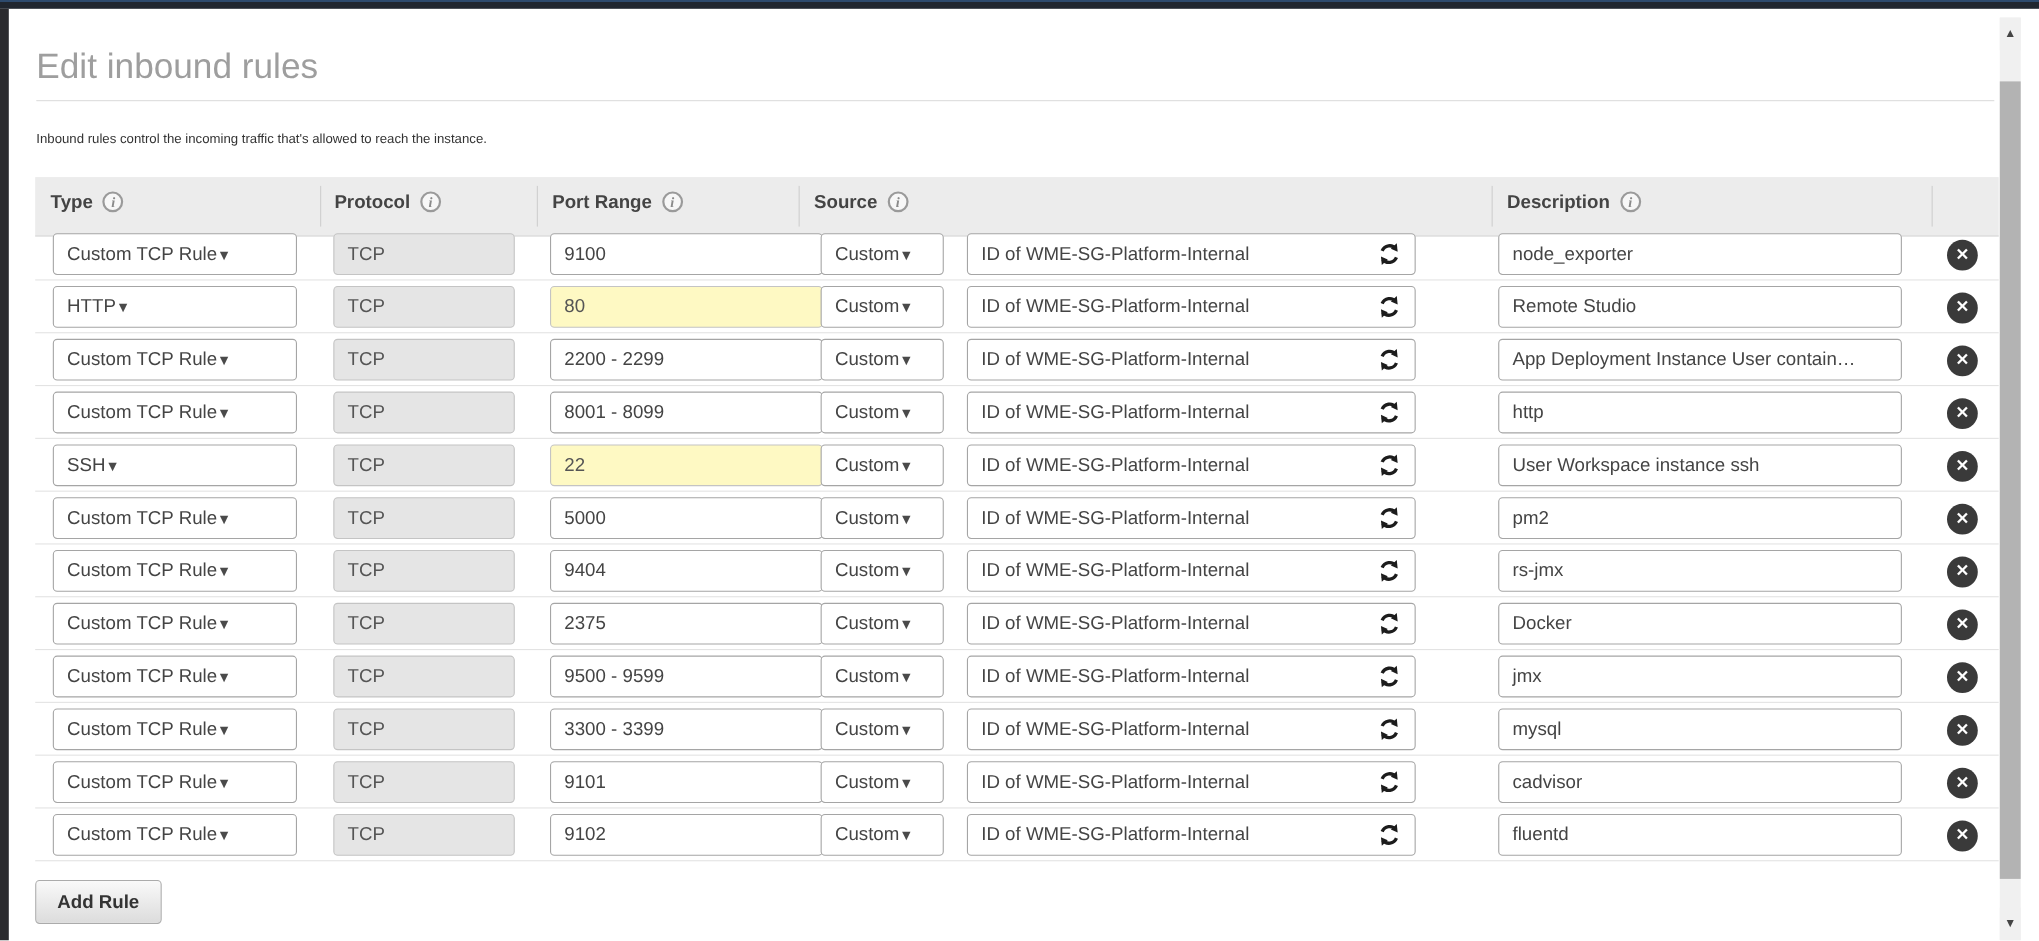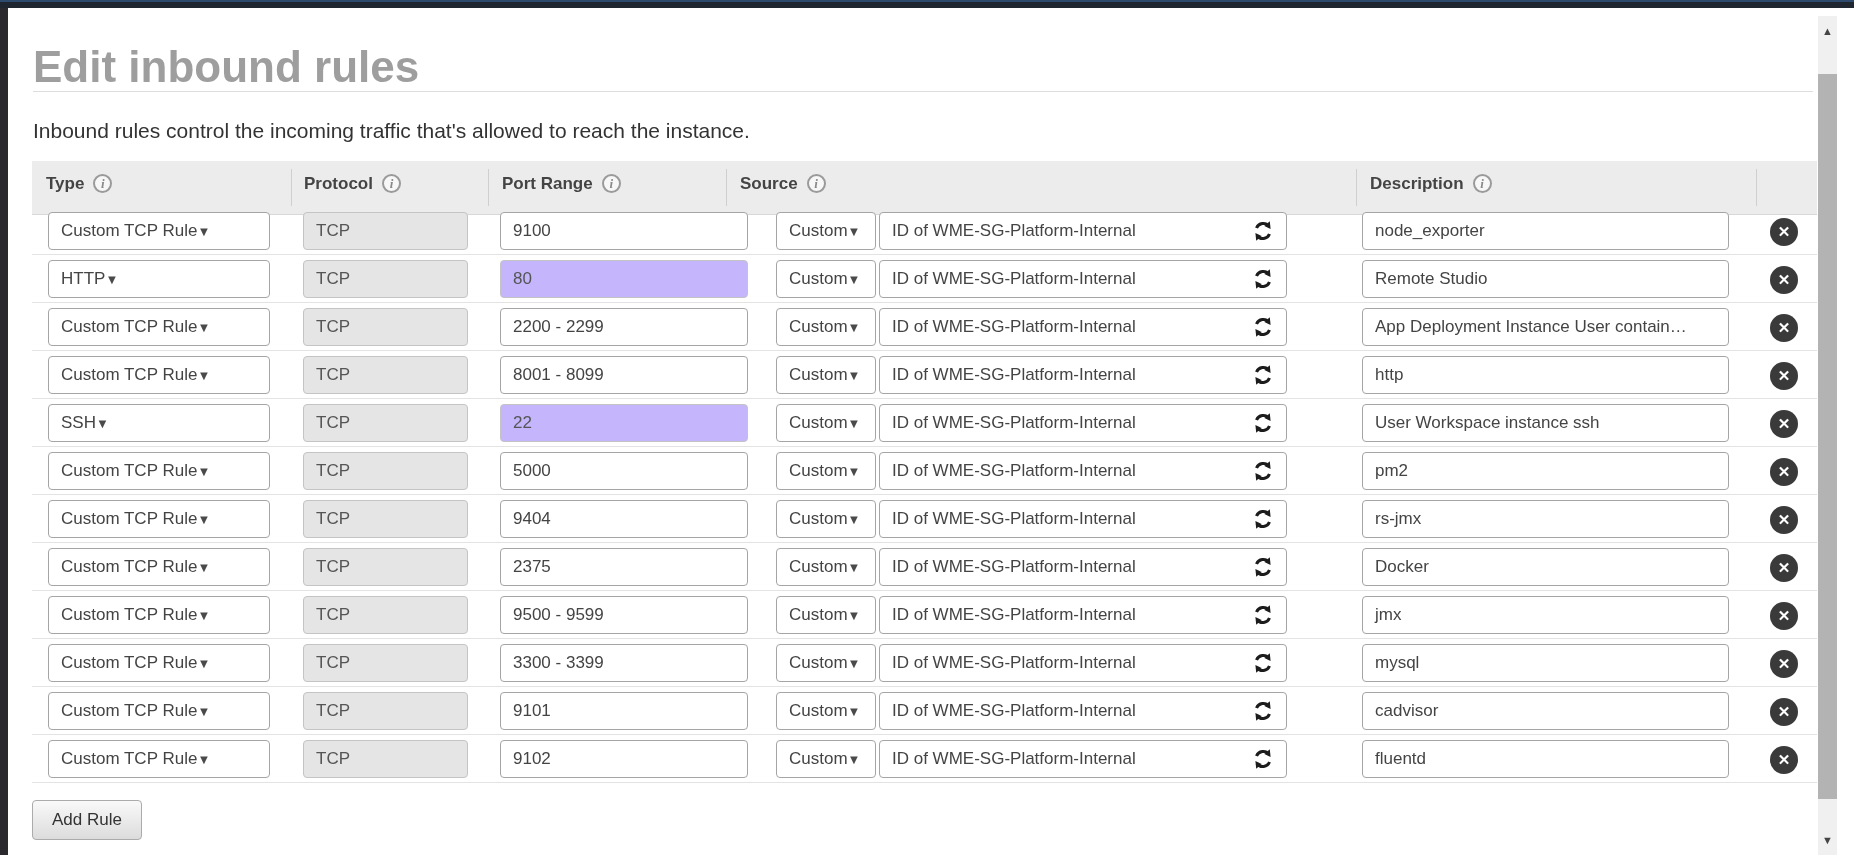--- a/index.html
+++ b/index.html
@@ -3,23 +3,23 @@
 <meta charset="utf-8">
 <style>
   * { margin:0; padding:0; box-sizing:border-box; }
   html,body { width:1854px; height:855px; overflow:hidden; }
   body { position:relative; background:#ffffff; font-family:"Liberation Sans", sans-serif; color:#444; }
 
   .topbar  { position:absolute; left:0; top:0; width:1854px; height:8px;
              background:linear-gradient(to bottom,#2d4a6d 0,#2d4a6d 2px,#20262f 2px,#20262f 100%); }
   .leftbar { position:absolute; left:0; top:8px; width:8px; height:847px; background:#2a2a2e; }
 
-  .page-title { position:absolute; left:33px; top:42px; font-size:44px; font-weight:700; color:#9e9e9e; }
+  .page-title { position:absolute; left:33px; top:42px; font-size:32px; font-weight:400; color:#9e9e9e; }
   .title-rule { position:absolute; left:33px; top:91px; width:1780px; border-top:1px solid #dddddd; }
-  .subtitle   { position:absolute; left:33px; top:119px; font-size:21px; color:#333; }
+  .subtitle   { position:absolute; left:33px; top:119px; font-size:12px; color:#333; }
 
   .thead { position:absolute; left:32px; top:161px; width:1785px; height:54px;
            background:#ececec; border-bottom:1px solid #d8d8d8; }
   .hcol  { position:absolute; top:0; height:45px; display:flex; align-items:center; gap:9px;
            font-size:17px; font-weight:bold; color:#444; }
   .hcol.c1 { left:14px; }  .hcol.c2 { left:272px; } .hcol.c3 { left:470px; }
   .hcol.c4 { left:708px; } .hcol.c5 { left:1338px; }
   .hdiv  { position:absolute; top:8px; bottom:8px; width:1px; background:#cfcfcf; }
   .hdiv.d1 { left:259px; } .hdiv.d2 { left:456px; } .hdiv.d3 { left:694px; }
   .hdiv.d4 { left:1324px; } .hdiv.d5 { left:1724px; }
@@ -29,41 +29,41 @@
           text-align:center; font-weight:bold; font-style:italic;
           font-family:"Liberation Serif", serif; background:#f7f7f7; }
 
   .rows { position:absolute; left:32px; top:207px; width:1785px; }
   .row  { position:relative; height:48px; border-bottom:1px solid #e3e3e3; }
 
   .field, .select {
       position:absolute; top:5px; height:38px; border:1px solid #a5a5a5; border-radius:4px;
       background:#fff; font-size:17px; color:#444; line-height:36px; padding:0 12px;
       white-space:nowrap; overflow:hidden; }
-  .field.disabled { background:#c4b5fd; border-color:#c4c4c4; color:#555; }
+  .field.disabled { background:#fef9c3; border-color:#c4c4c4; color:#555; }
 
   .select { display:flex; align-items:center; justify-content:flex-start; padding:0 11px 0 12px; cursor:pointer; }
   .caret  { font-size:13px; color:#4a4a4a; line-height:1; }
 
   .type-select   { left:16px;  width:222px; }
   .field.protocol{ left:271px; width:165px; background:#e5e5e5; border-color:#c4c4c4; color:#555; }
   .field.port    { left:468px; width:248px; }
-  .source-select { left:744px; width:100px; }
+  .source-select { left:714px; width:112px; }
   .field.source-input { left:847px; width:408px; display:flex; align-items:center; }
   .src-text { flex:1 1 auto; overflow:hidden; white-space:nowrap; }
   .refresh  { flex:0 0 auto; margin-left:8px; }
   .field.desc    { left:1330px; width:367px; }
 
   .delx { position:absolute; left:1738px; top:11px; width:28px; height:28px; border:none;
           border-radius:50%; background:#3a3a3a; color:#fff; cursor:pointer;
           font-size:15px; font-weight:bold; line-height:28px; text-align:center; padding:0;
           font-family:"Liberation Sans", sans-serif; }
 
   .add-rule { position:absolute; left:32px; top:800px; height:40px; padding:0 19px;
-              font-size:17px; font-weight:normal; color:#333;
+              font-size:17px; font-weight:bold; color:#333;
               background:linear-gradient(to bottom,#f9f9f9,#dcdcdc);
               border:1px solid #ababab; border-radius:4px; cursor:pointer;
               font-family:"Liberation Sans", sans-serif; }
 
   .scrollbar { position:absolute; left:1818px; top:16px; width:19px; height:839px; background:#f0f0f0; }
   .sb-btn { position:absolute; left:0; width:19px; height:30px; background:#f0f0f0;
             color:#444; font-size:11px; line-height:30px; text-align:center; cursor:pointer; }
   .sb-btn.up   { top:0; }
   .sb-btn.down { bottom:0; }
   .sb-thumb { position:absolute; left:0; top:58px; width:19px; height:725px; background:#b3b3b3; cursor:pointer; }

